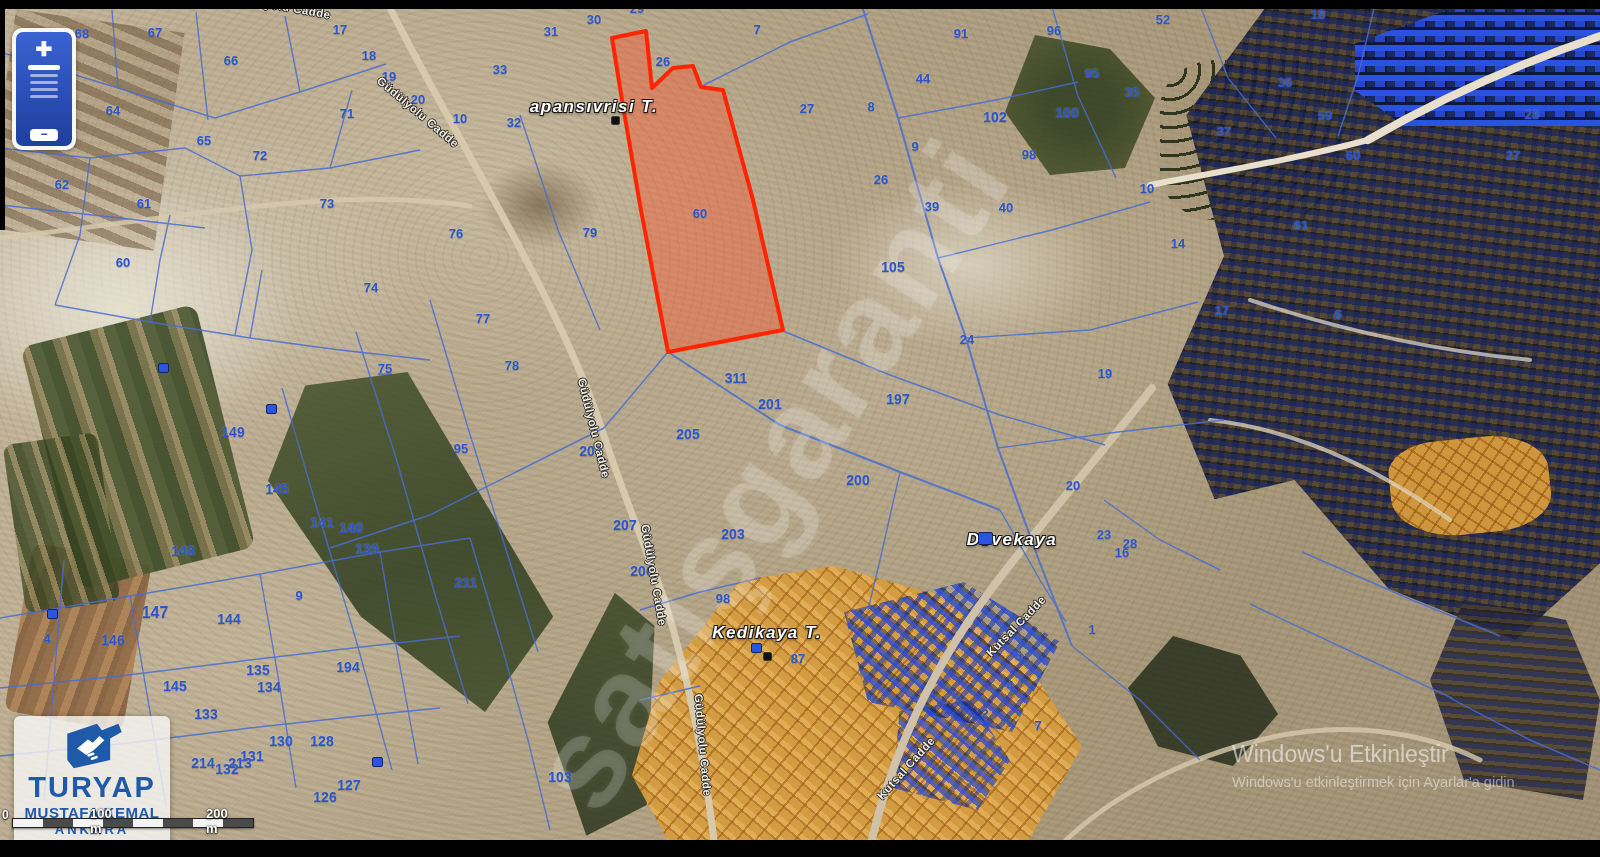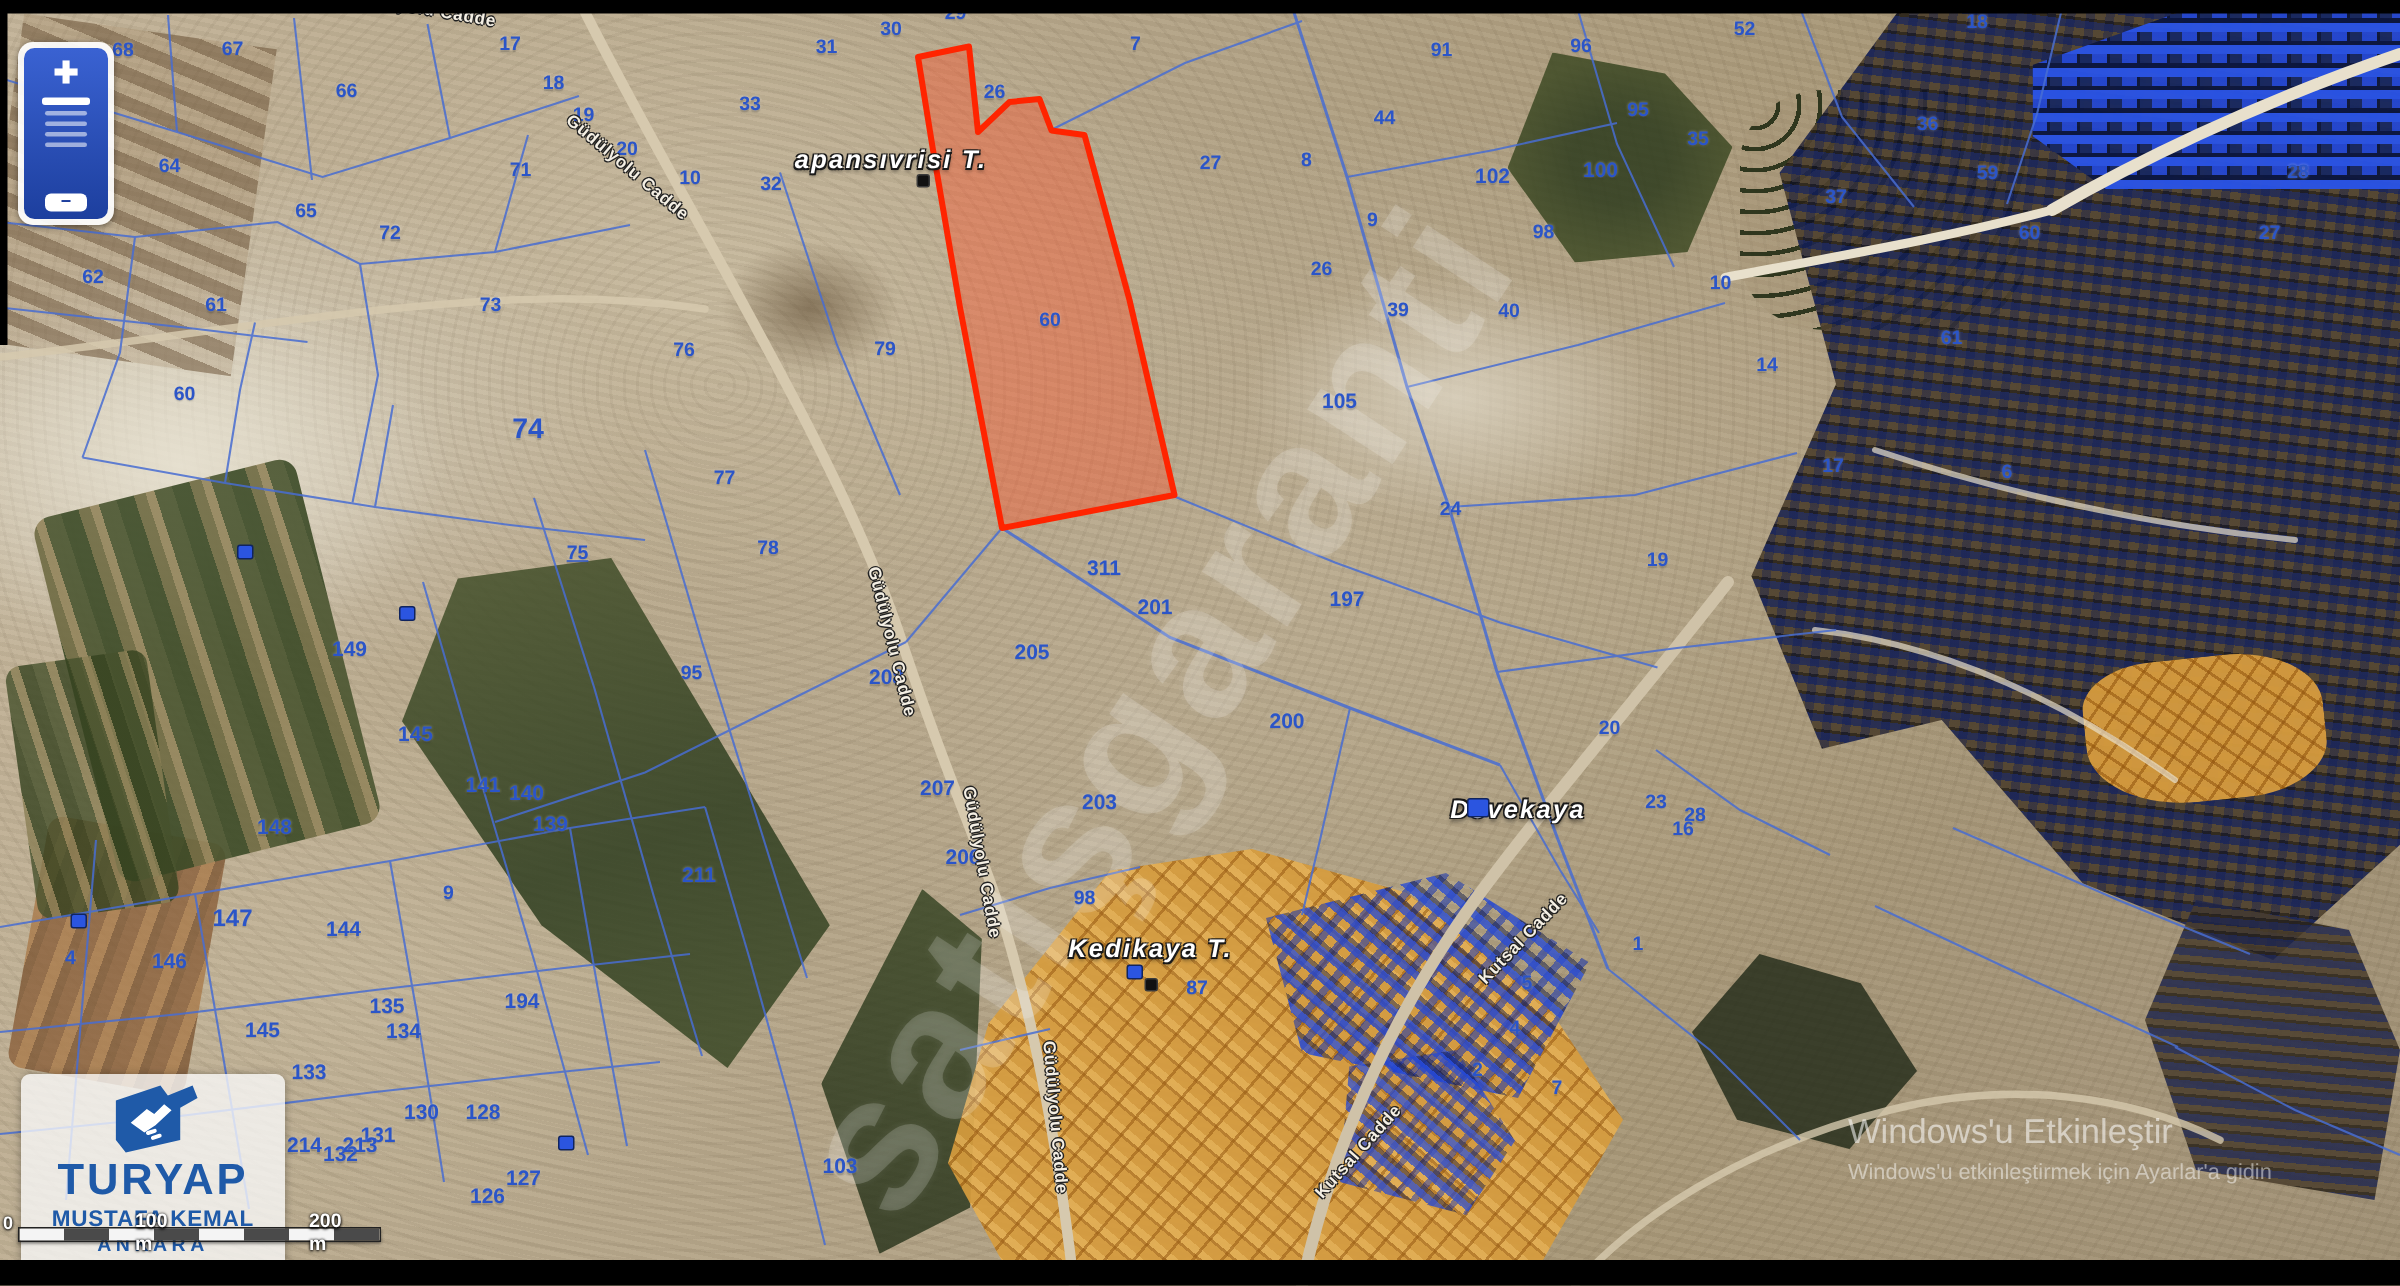--- a/index.html
+++ b/index.html
@@ -107,21 +107,21 @@
   
   .scalebar-wrap{position:absolute;left:2px;top:806px;z-index:46;}
   .scalebar-zero{position:absolute;left:0;top:2px;font:bold 12px "Liberation Sans",sans-serif;color:#fff;
     text-shadow:0 0 2px #000,0 1px 2px #000;}
   .scalebar{position:absolute;left:10px;top:12px;width:240px;height:8px;border:1px solid #222;
     background:repeating-linear-gradient(90deg,#f4f4f4 0 30px,#4a4a4a 30px 60px);box-shadow:0 1px 2px rgba(0,0,0,.5);}
   .scalebar-label{position:absolute;top:0;font:bold 13px "Liberation Sans",sans-serif;color:#fff;
     text-shadow:0 0 2px #000,0 1px 2px #000;}
 
   
-  .logo-card{position:absolute;left:14px;top:716px;width:176px;height:130px;z-index:44;
+  .logo-card{position:absolute;left:14px;top:716px;width:156px;height:130px;z-index:44;
     background:rgba(250,250,250,.78);border-radius:6px;box-shadow:0 1px 6px rgba(0,0,0,.35);
     display:flex;flex-direction:column;align-items:center;padding-top:4px;box-sizing:border-box;}
   .logo-brand{font-weight:bold;font-size:29px;letter-spacing:2px;color:#1f5aa8;line-height:1.05;}
   .logo-office{font-weight:bold;font-size:15px;color:#1f5aa8;letter-spacing:.5px;margin-top:2px;}
   .logo-city{font-weight:bold;font-size:13px;color:#1f5aa8;letter-spacing:3px;margin-top:1px;}
 
   
   .nav-ctl{position:absolute;left:12px;top:28px;width:64px;height:122px;z-index:48;
     background:rgba(255,255,255,.92);border-radius:10px;padding:4px;box-sizing:border-box;
     box-shadow:0 1px 4px rgba(0,0,0,.4);}
@@ -255,21 +255,21 @@
       <span class="parcel-num" style="left: 757px; top: 29px; font-size: 13px;">7</span>
       <span class="parcel-num" style="left: 807px; top: 108px; font-size: 13px;">27</span>
       <span class="parcel-num" style="left: 871px; top: 106px; font-size: 13px;">8</span>
       <span class="parcel-num" style="left: 881px; top: 179px; font-size: 13px;">26</span>
       <span class="parcel-num" style="left: 123px; top: 262px; font-size: 13px;">60</span>
       <span class="parcel-num" style="left: 590px; top: 232px; font-size: 13px;">79</span>
       <span class="parcel-num" style="left: 700px; top: 213px; font-size: 13px;">60</span>
       <span class="parcel-num" style="left: 456px; top: 233px; font-size: 13px;">76</span>
       <span class="parcel-num" style="left: 483px; top: 318px; font-size: 13px;">77</span>
       <span class="parcel-num" style="left: 512px; top: 365px; font-size: 13px;">78</span>
-      <span class="parcel-num" style="left: 352px; top: 287px; font-size: 19px;">74</span>
+      <span class="parcel-num" style="left: 371px; top: 287px; font-size: 13px;">74</span>
       <span class="parcel-num" style="left: 385px; top: 368px; font-size: 13px; text-decoration: underline;">75</span>
       <span class="parcel-num" style="left: 461px; top: 448px; font-size: 13px;">95</span>
       <span class="parcel-num" style="left: 961px; top: 33px; font-size: 13px;">91</span>
       <span class="parcel-num" style="left: 1054px; top: 30px; font-size: 13px;">96</span>
       <span class="parcel-num" style="left: 1163px; top: 19px; font-size: 13px;">52</span>
       <span class="parcel-num" style="left: 1318px; top: 14px; font-size: 13px;">18</span>
       <span class="parcel-num" style="left: 923px; top: 78px; font-size: 13px;">44</span>
       <span class="parcel-num" style="left: 1092px; top: 73px; font-size: 13px;">95</span>
       <span class="parcel-num" style="left: 1132px; top: 92px; font-size: 13px;">35</span>
       <span class="parcel-num" style="left: 1067px; top: 113px; font-size: 14px;">100</span>

